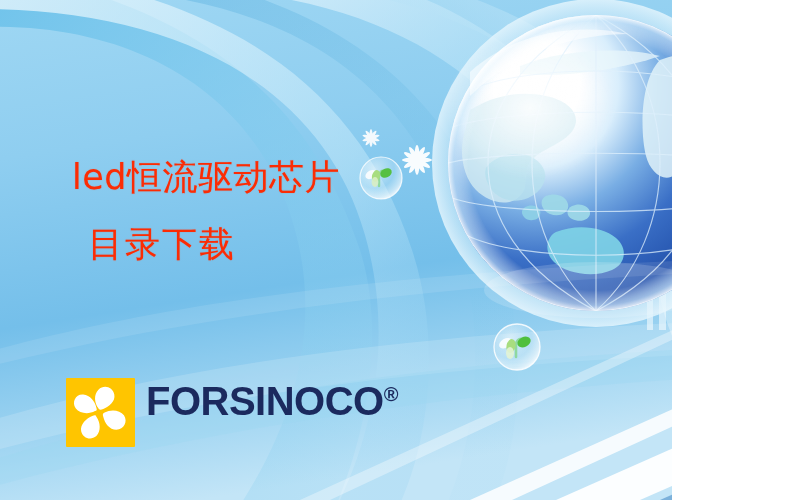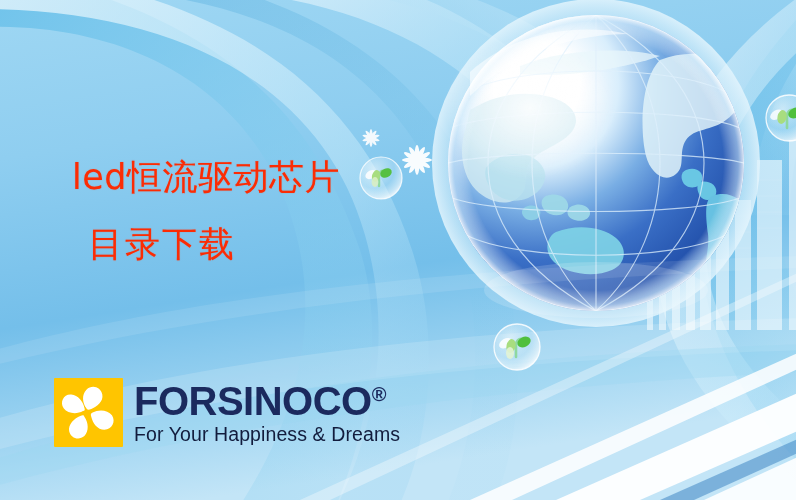--- a/index.html
+++ b/index.html
@@ -47,21 +47,21 @@
   }
   .title-line.line2 {
     padding-left: 16px;
     margin-top: 28px;
     letter-spacing: 2px;
   }
 
   
   #logo {
     position: absolute;
-    left: 54px;
+    left: 66px;
     top: 378px;
     z-index: 45;
     display: flex;
     align-items: flex-start;
   }
   #logo-mark {
     width: 69px;
     height: 69px;
     flex: 0 0 auto;
     border-radius: 1px;
@@ -93,21 +93,21 @@
     font-weight: 400;
     letter-spacing: 0.1px;
     line-height: 1.15;
     margin-top: 2px;
     white-space: nowrap;
   }
 </style>
 </head>
 <body>
 
-<div id="banner" style="width: 796px; height: 500px; text-decoration: underline;">
+<div id="banner" style="width: 672px; height: 500px; text-decoration: underline;">
 
   <svg class="layer" viewBox="0 0 800 500" preserveAspectRatio="none" xmlns="http://www.w3.org/2000/svg">
     <defs>
       <linearGradient id="bgGrad" x1="0" y1="0" x2="0.25" y2="1">
         <stop offset="0%" stop-color="#9fd7f3"></stop>
         <stop offset="30%" stop-color="#8fcef0"></stop>
         <stop offset="62%" stop-color="#74bfea"></stop>
         <stop offset="85%" stop-color="#a2d6f2"></stop>
         <stop offset="100%" stop-color="#c3e5f7"></stop>
       </linearGradient>
@@ -331,17 +331,16 @@
         <path d="M47,44 C41,36 40,24 47,17 C55,9 68,13 70,24 C72,34 62,42 54,45 C51,46 48,47 47,44 Z"></path>
         <path d="M56,50 C65,45 78,46 84,54 C90,63 84,75 73,75 C63,75 56,65 54,56 C53,53 53,51 56,50 Z"></path>
         <path d="M44,56 C50,64 51,77 44,84 C36,91 24,87 22,77 C20,67 30,58 38,55 C41,54 43,53 44,56 Z"></path>
         <path d="M42,48 C33,53 20,52 14,44 C8,35 14,23 25,24 C35,25 42,34 44,43 C45,46 45,47 42,48 Z"></path>
       </g>
     </svg>
     <div id="logo-text">
       <div id="brand-name" style="color: rgb(27, 42, 94);">
         <span>FORSINOCO</span><span class="reg">®</span>
       </div>
-      <div id="brand-tagline" style="color: rgb(18, 28, 61);">For Your Happiness &amp; Dreams</div>
     </div>
   </div>
 
 </div>
 
 </body></html>

